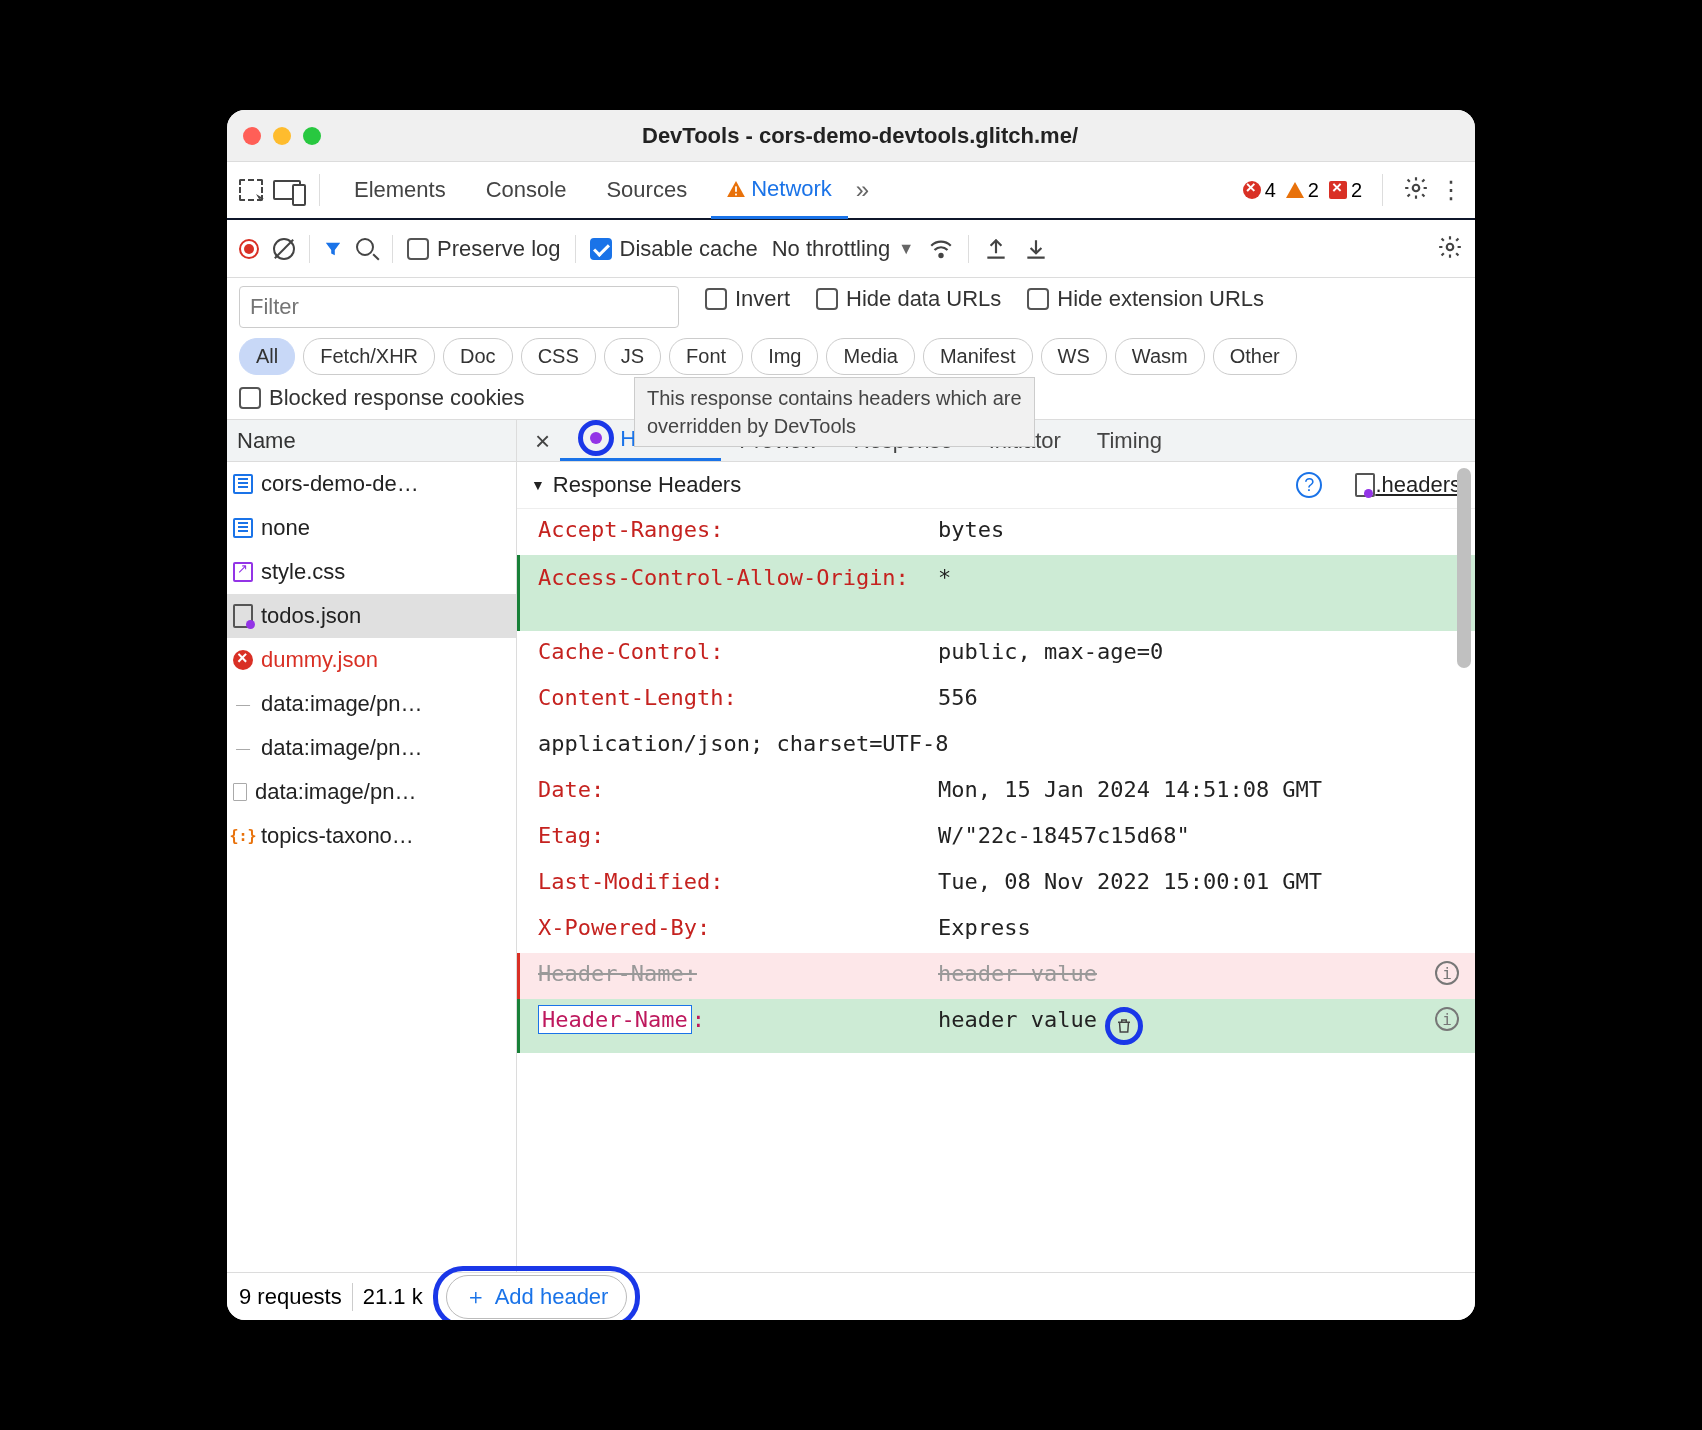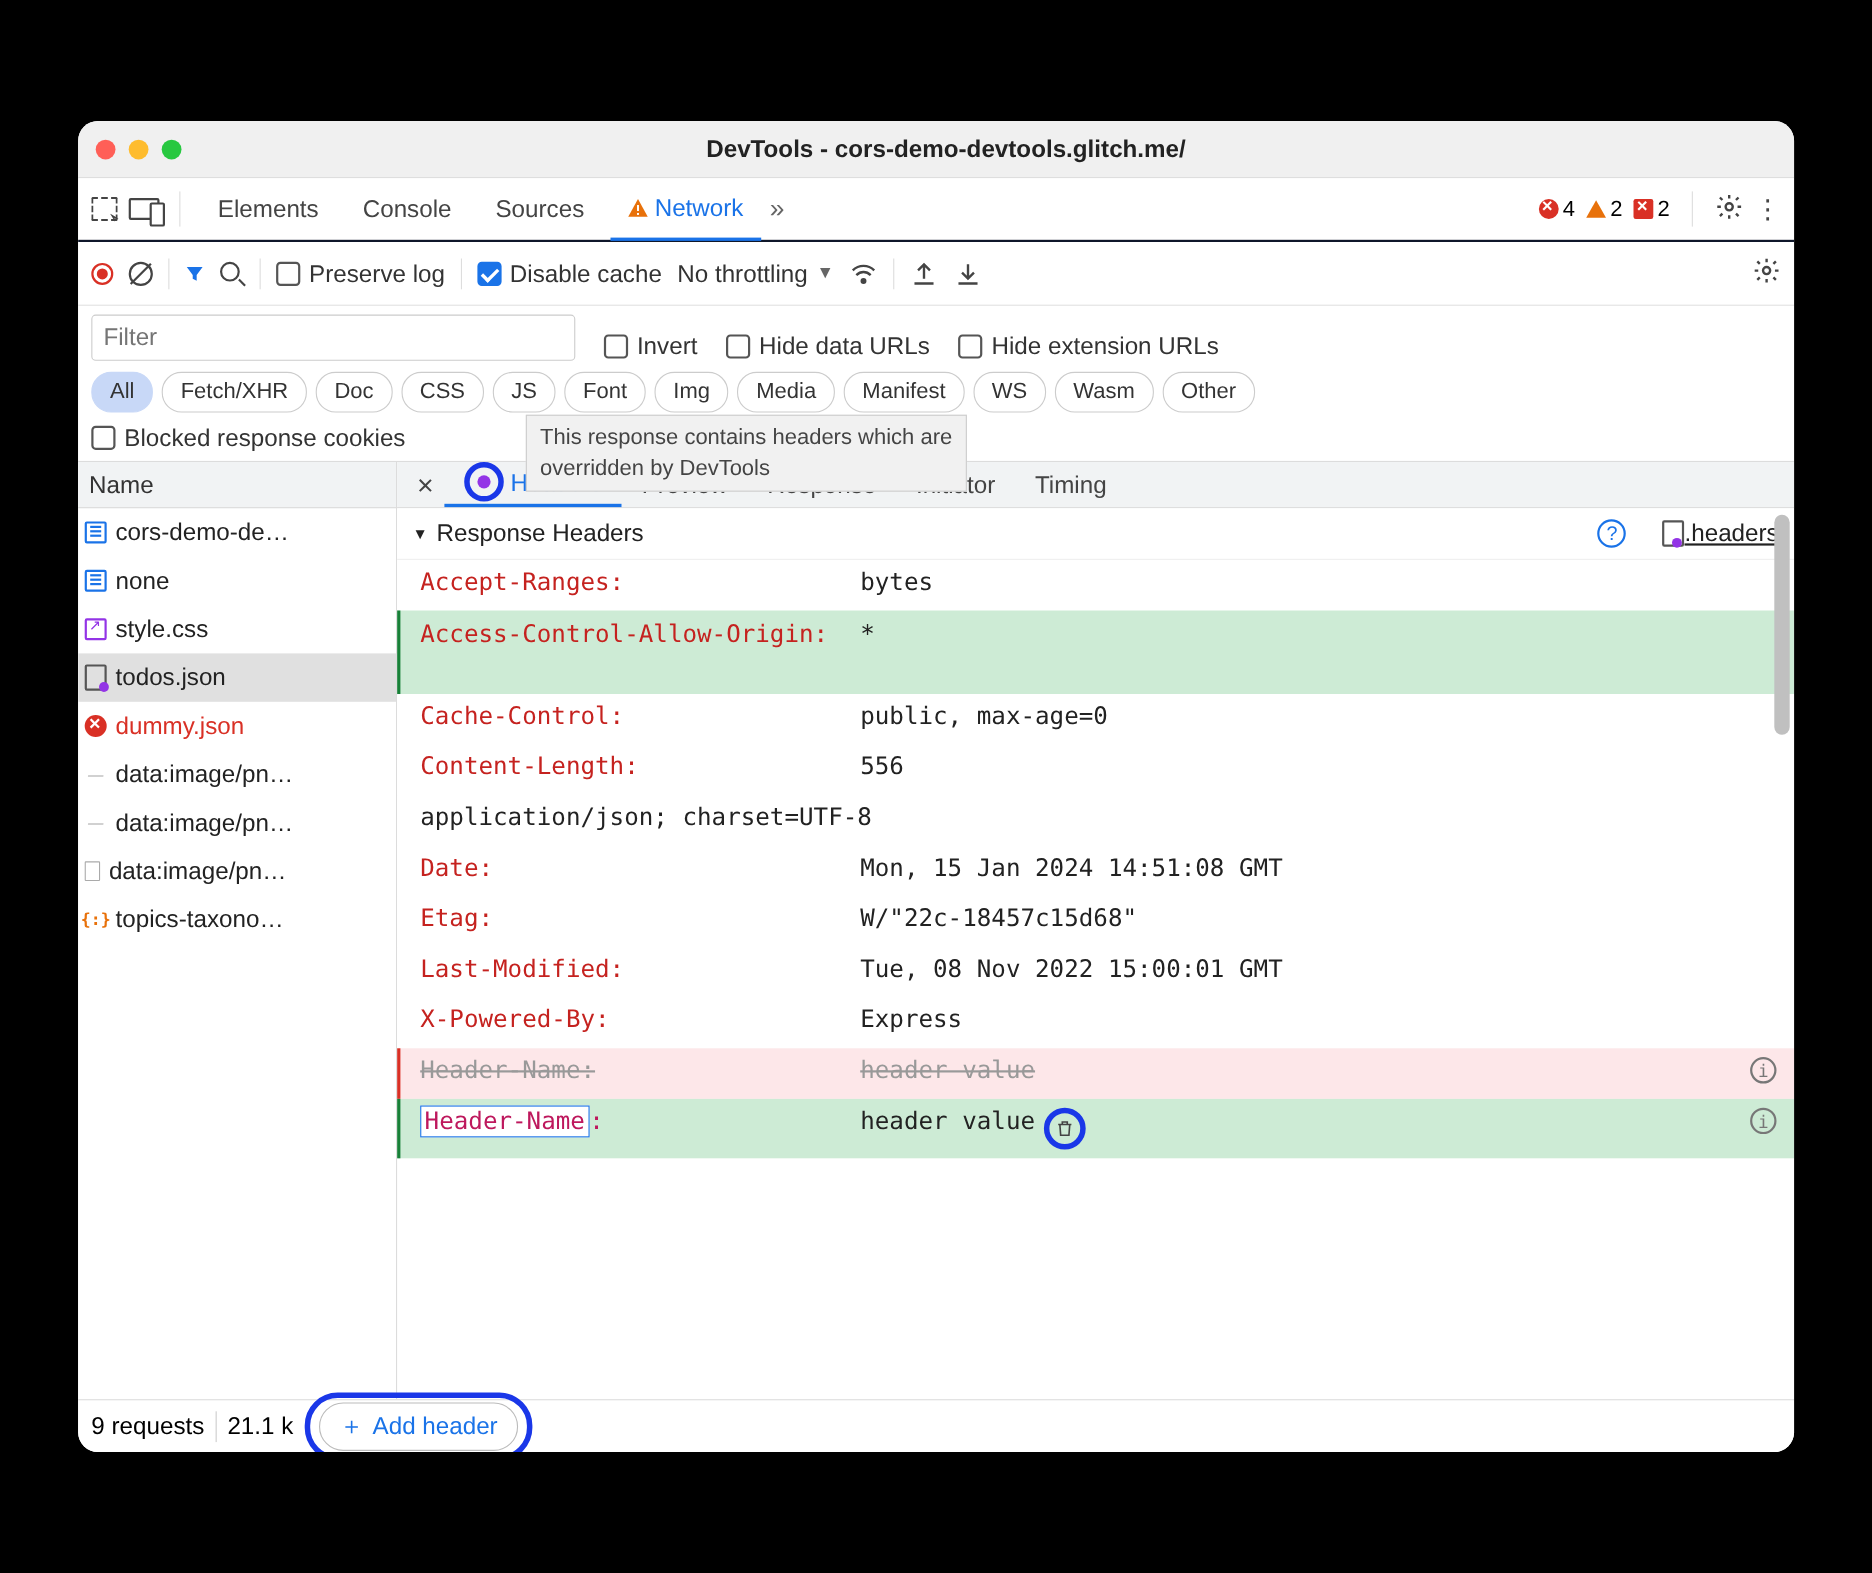--- a/index.html
+++ b/index.html
@@ -7,21 +7,21 @@
     margin: 0;
     background: #000;
     width: 1702px;
     height: 1430px;
     display: flex;
     align-items: center;
     justify-content: center;
     font-family: -apple-system, "Helvetica Neue", Arial, sans-serif;
   }
   .window {
-    width: 1560px;
+    width: 1248px;
     height: 1210px;
     background: #f6f6f6;
     border-radius: 18px;
     overflow: hidden;
     display: flex;
     flex-direction: column;
     box-shadow: 0 12px 40px rgba(0,0,0,0.4);
   }
   .titlebar {
     height: 52px;
@@ -111,21 +111,21 @@
 
   .throttle { display:flex; align-items:center; gap:8px; font-size:22px; color:#333; }
   .i-caret { color:#666; font-size:16px; }
   .i-wifi svg, .i-up svg, .i-down svg { width:26px; height:26px; display:block; }
 
   .filterbar {
     background:#fff;
     padding: 8px 12px 0 12px;
     border-bottom:1px solid #dcdcdc;
   }
-  .frow1 { display:flex; align-items:flex-end; gap:26px; }
+  .frow1 { display:flex; align-items:flex-start; gap:26px; }
   .filter-input {
     width: 440px;
     height: 42px;
     border: 1px solid #ccc;
     border-radius: 4px;
     font-size: 22px;
     padding: 0 10px;
     color: #888;
   }
   .frow2 { display:flex; gap:8px; padding:10px 0; flex-wrap:wrap; }

